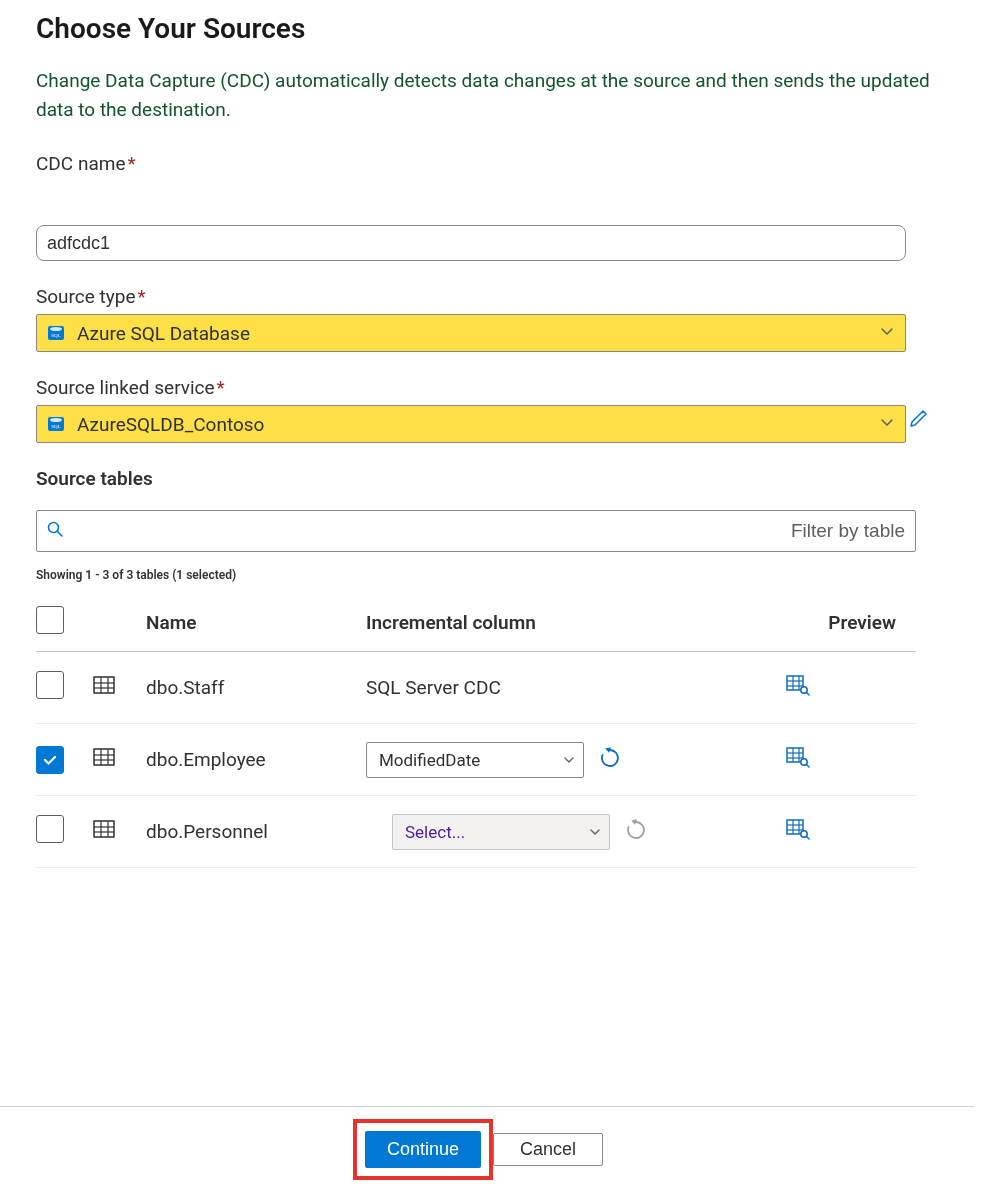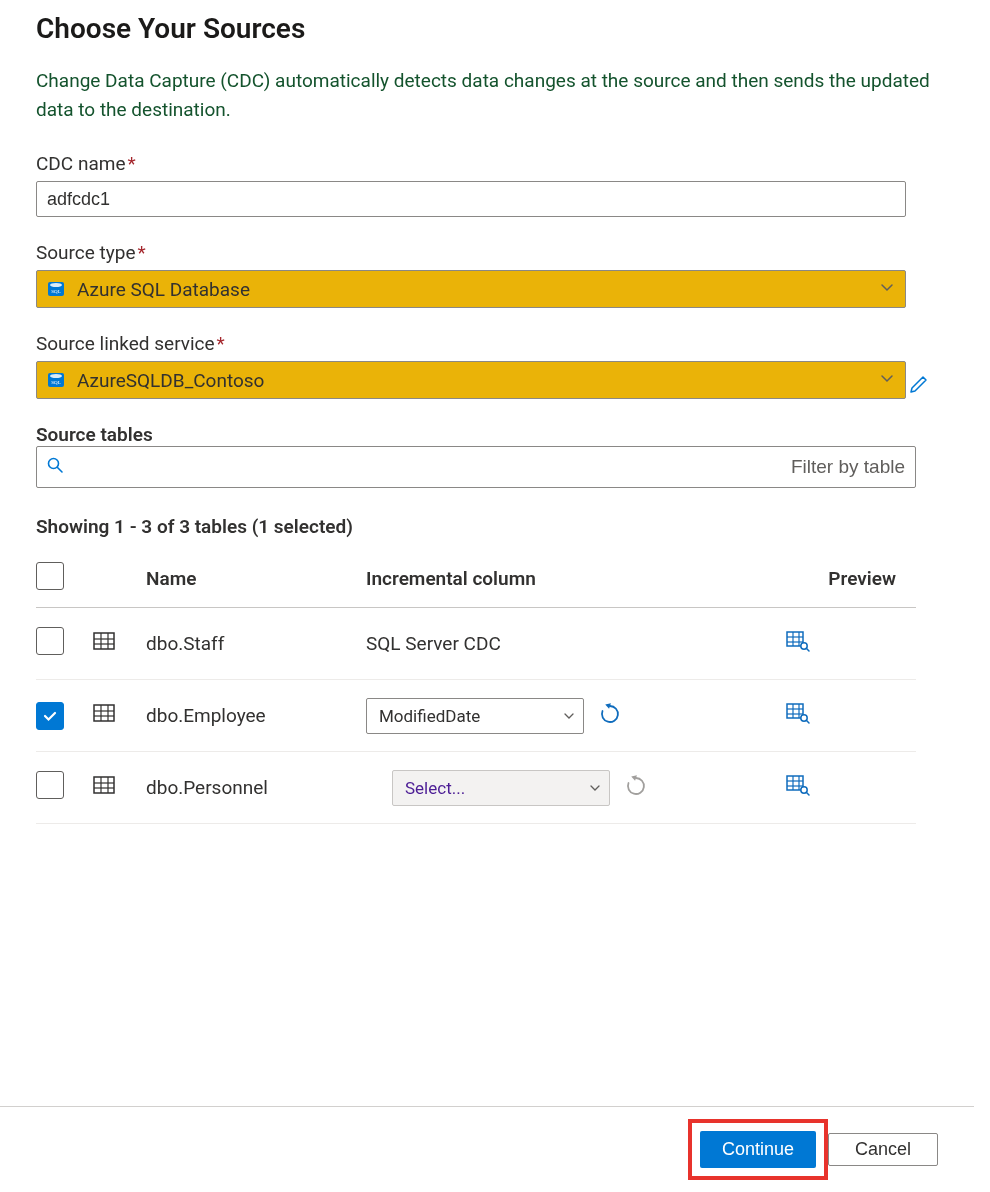--- a/index.html
+++ b/index.html
@@ -33,68 +33,69 @@
     font-weight: 400;
     color: #323130;
     margin-bottom: 6px;
     display: block;
   }
   .required { color: #a4262c; margin-left: 2px; }
   .text-input {
     width: 870px;
     height: 36px;
     border: 1px solid #8a8886;
-    border-radius: 2px;
+    border-radius: 8px;
     padding: 0 10px;
     font-size: 18px;
     color: #323130;
     background: #fff;
+    margin-top: 44px;
   }
   .select-wrap {
     position: relative;
     width: 870px;
   }
   .select-box {
     display: flex;
     align-items: center;
     width: 100%;
     height: 38px;
     border: 1px solid #8a8886;
     border-radius: 2px;
     padding: 0 36px 0 10px;
     font-size: 19px;
     color: #323130;
-    background: #eab308;
+    background: #fde047;
     cursor: pointer;
     gap: 12px;
   }
   .chevron {
     position: absolute;
     right: 12px;
     top: 50%;
     transform: translateY(-50%);
     pointer-events: none;
   }
   .row-with-edit {
     display: flex;
-    align-items: flex-end;
+    align-items: flex-start;
   }
   .edit-btn {
     width: 28px;
     height: 28px;
     display: flex;
     align-items: center;
     justify-content: center;
     cursor: pointer;
     color: #0078d4;
   }
   .source-tables-label {
     font-size: 19px;
     font-weight: 600;
-    margin-bottom: 0;
+    margin-bottom: 20px;
   }
   .filter-wrap {
     position: relative;
     width: 880px;
   }
   .filter-input {
     width: 100%;
     height: 42px;
     border: 1px solid #8a8886;
     border-radius: 2px;
@@ -106,23 +107,23 @@
   }
   .filter-input::placeholder { color: #605e5c; }
   .search-icon {
     position: absolute;
     left: 10px;
     top: 50%;
     transform: translateY(-50%);
     color: #0078d4;
   }
   .summary {
-    font-size: 19px;
+    font-size: 12px;
     font-weight: 600;
-    margin: 27px 0 18px 0;
+    margin: 16px 0 18px 0;
   }
   .tbl { width: 880px; border-collapse: collapse; }
   .tbl th, .tbl td {
     text-align: left;
     font-size: 19px;
     padding: 0;
     vertical-align: middle;
   }
   .tbl thead th {
     font-weight: 600;
@@ -204,21 +205,21 @@
   }
   .footer {
     position: absolute;
     left: 0;
     right: 16px;
     bottom: 0;
     border-top: 1px solid #d2d0ce;
     height: 86px;
     display: flex;
     align-items: center;
-    justify-content: flex-end;
+    justify-content: center;
     padding: 0 36px 0 18px;
   }
   .highlight-box {
     border: 4px solid #e8332c;
     padding: 8px 8px;
     display: inline-flex;
   }
   .btn-primary {
     background: #0078d4;
     color: #fff;

